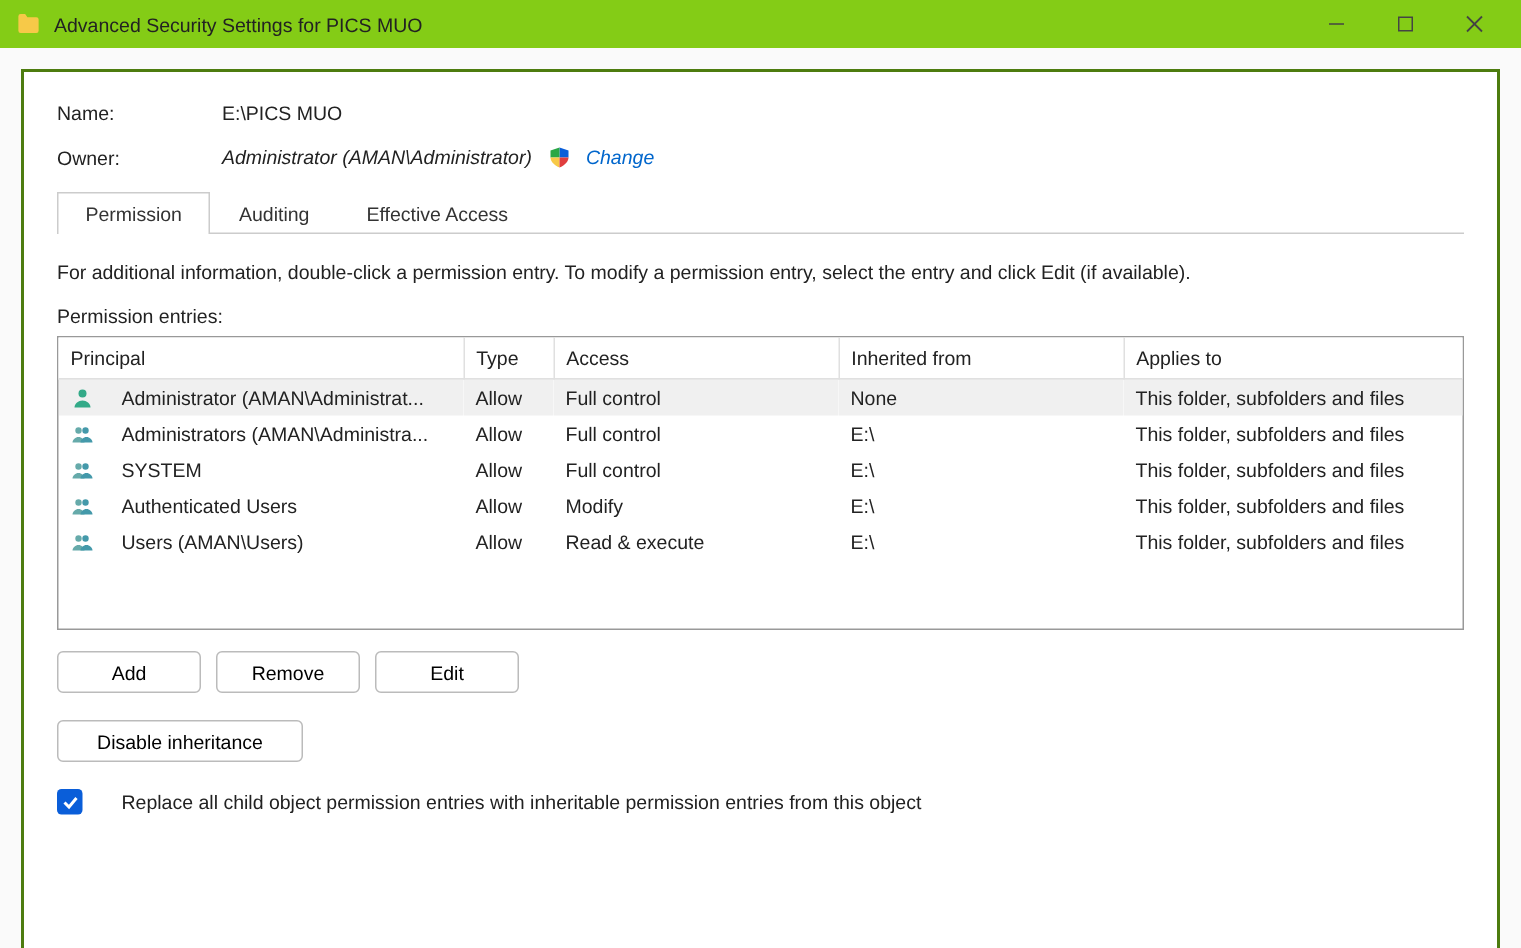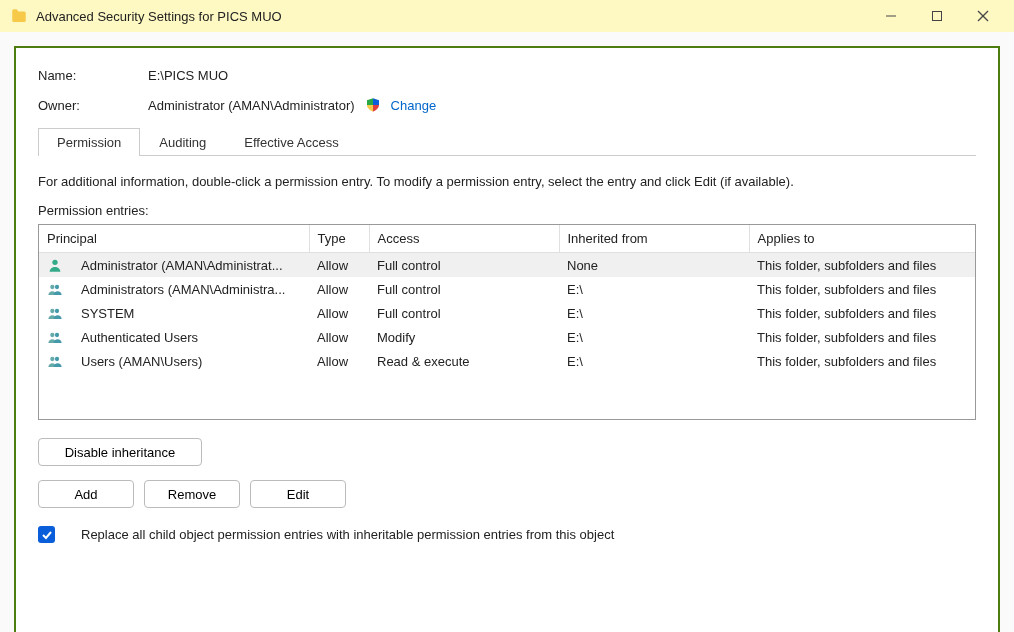--- a/index.html
+++ b/index.html
@@ -10,21 +10,21 @@
     background: #fafafa;
     width: 1014px;
     height: 632px;
     overflow: hidden;
   }
   .titlebar {
     display: flex;
     align-items: center;
     height: 32px;
     padding: 0 8px 0 10px;
-    background: #fef9c3;
+    background: #84cc16;
   }
   .titlebar .folder-icon {
     width: 18px; height: 18px; margin-right: 8px;
   }
   .titlebar .title {
     flex: 1;
     font-size: 13px;
   }
   .win-controls { display: flex; }
   .win-btn {
@@ -42,21 +42,21 @@
   }
   .inner-pad {
     padding: 20px 22px 14px 22px;
   }
   .field-row {
     display: flex;
     align-items: center;
     margin-bottom: 14px;
   }
   .field-label { width: 110px; }
-  .owner-line { display:flex; align-items:center; gap: 10px; }
+  .owner-line { display:flex; gap: 10px; font-style: italic; }
   .shield-icon { width:16px; height:16px; }
   .change-link { color: #0066cc; cursor: pointer; }
   .tabs {
     display: flex;
     margin-top: 6px;
     border-bottom: 1px solid #ccc;
   }
   .tab {
     padding: 6px 18px;
     cursor: pointer;
@@ -299,27 +299,27 @@
               <td class="col-type">Allow</td>
               <td class="col-access">Read &amp; execute</td>
               <td class="col-inh">E:\</td>
               <td class="col-app">This folder, subfolders and files</td>
             </tr>
           </tbody>
       </table>
       <div class="table-spacer"></div>
     </div>
 
-    <div class="btn-row" style="margin-top:18px;">
-      <button class="btn wide">Disable inheritance</button>
-    </div>
     <div class="btn-row">
       <button class="btn">Add</button>
       <button class="btn">Remove</button>
       <button class="btn">Edit</button>
+    </div>
+    <div class="btn-row" style="margin-top:18px;">
+      <button class="btn wide">Disable inheritance</button>
     </div>
 
     <div class="checkbox-row">
       <div class="checkbox">
         <svg viewBox="0 0 12 12">
             <polyline points="2,6 5,9 10,3" fill="none" stroke="#fff" stroke-width="2"></polyline>
           </svg>
       </div>
       <span>Replace all child object permission entries with inheritable permission entries from this object</span>
     </div>

